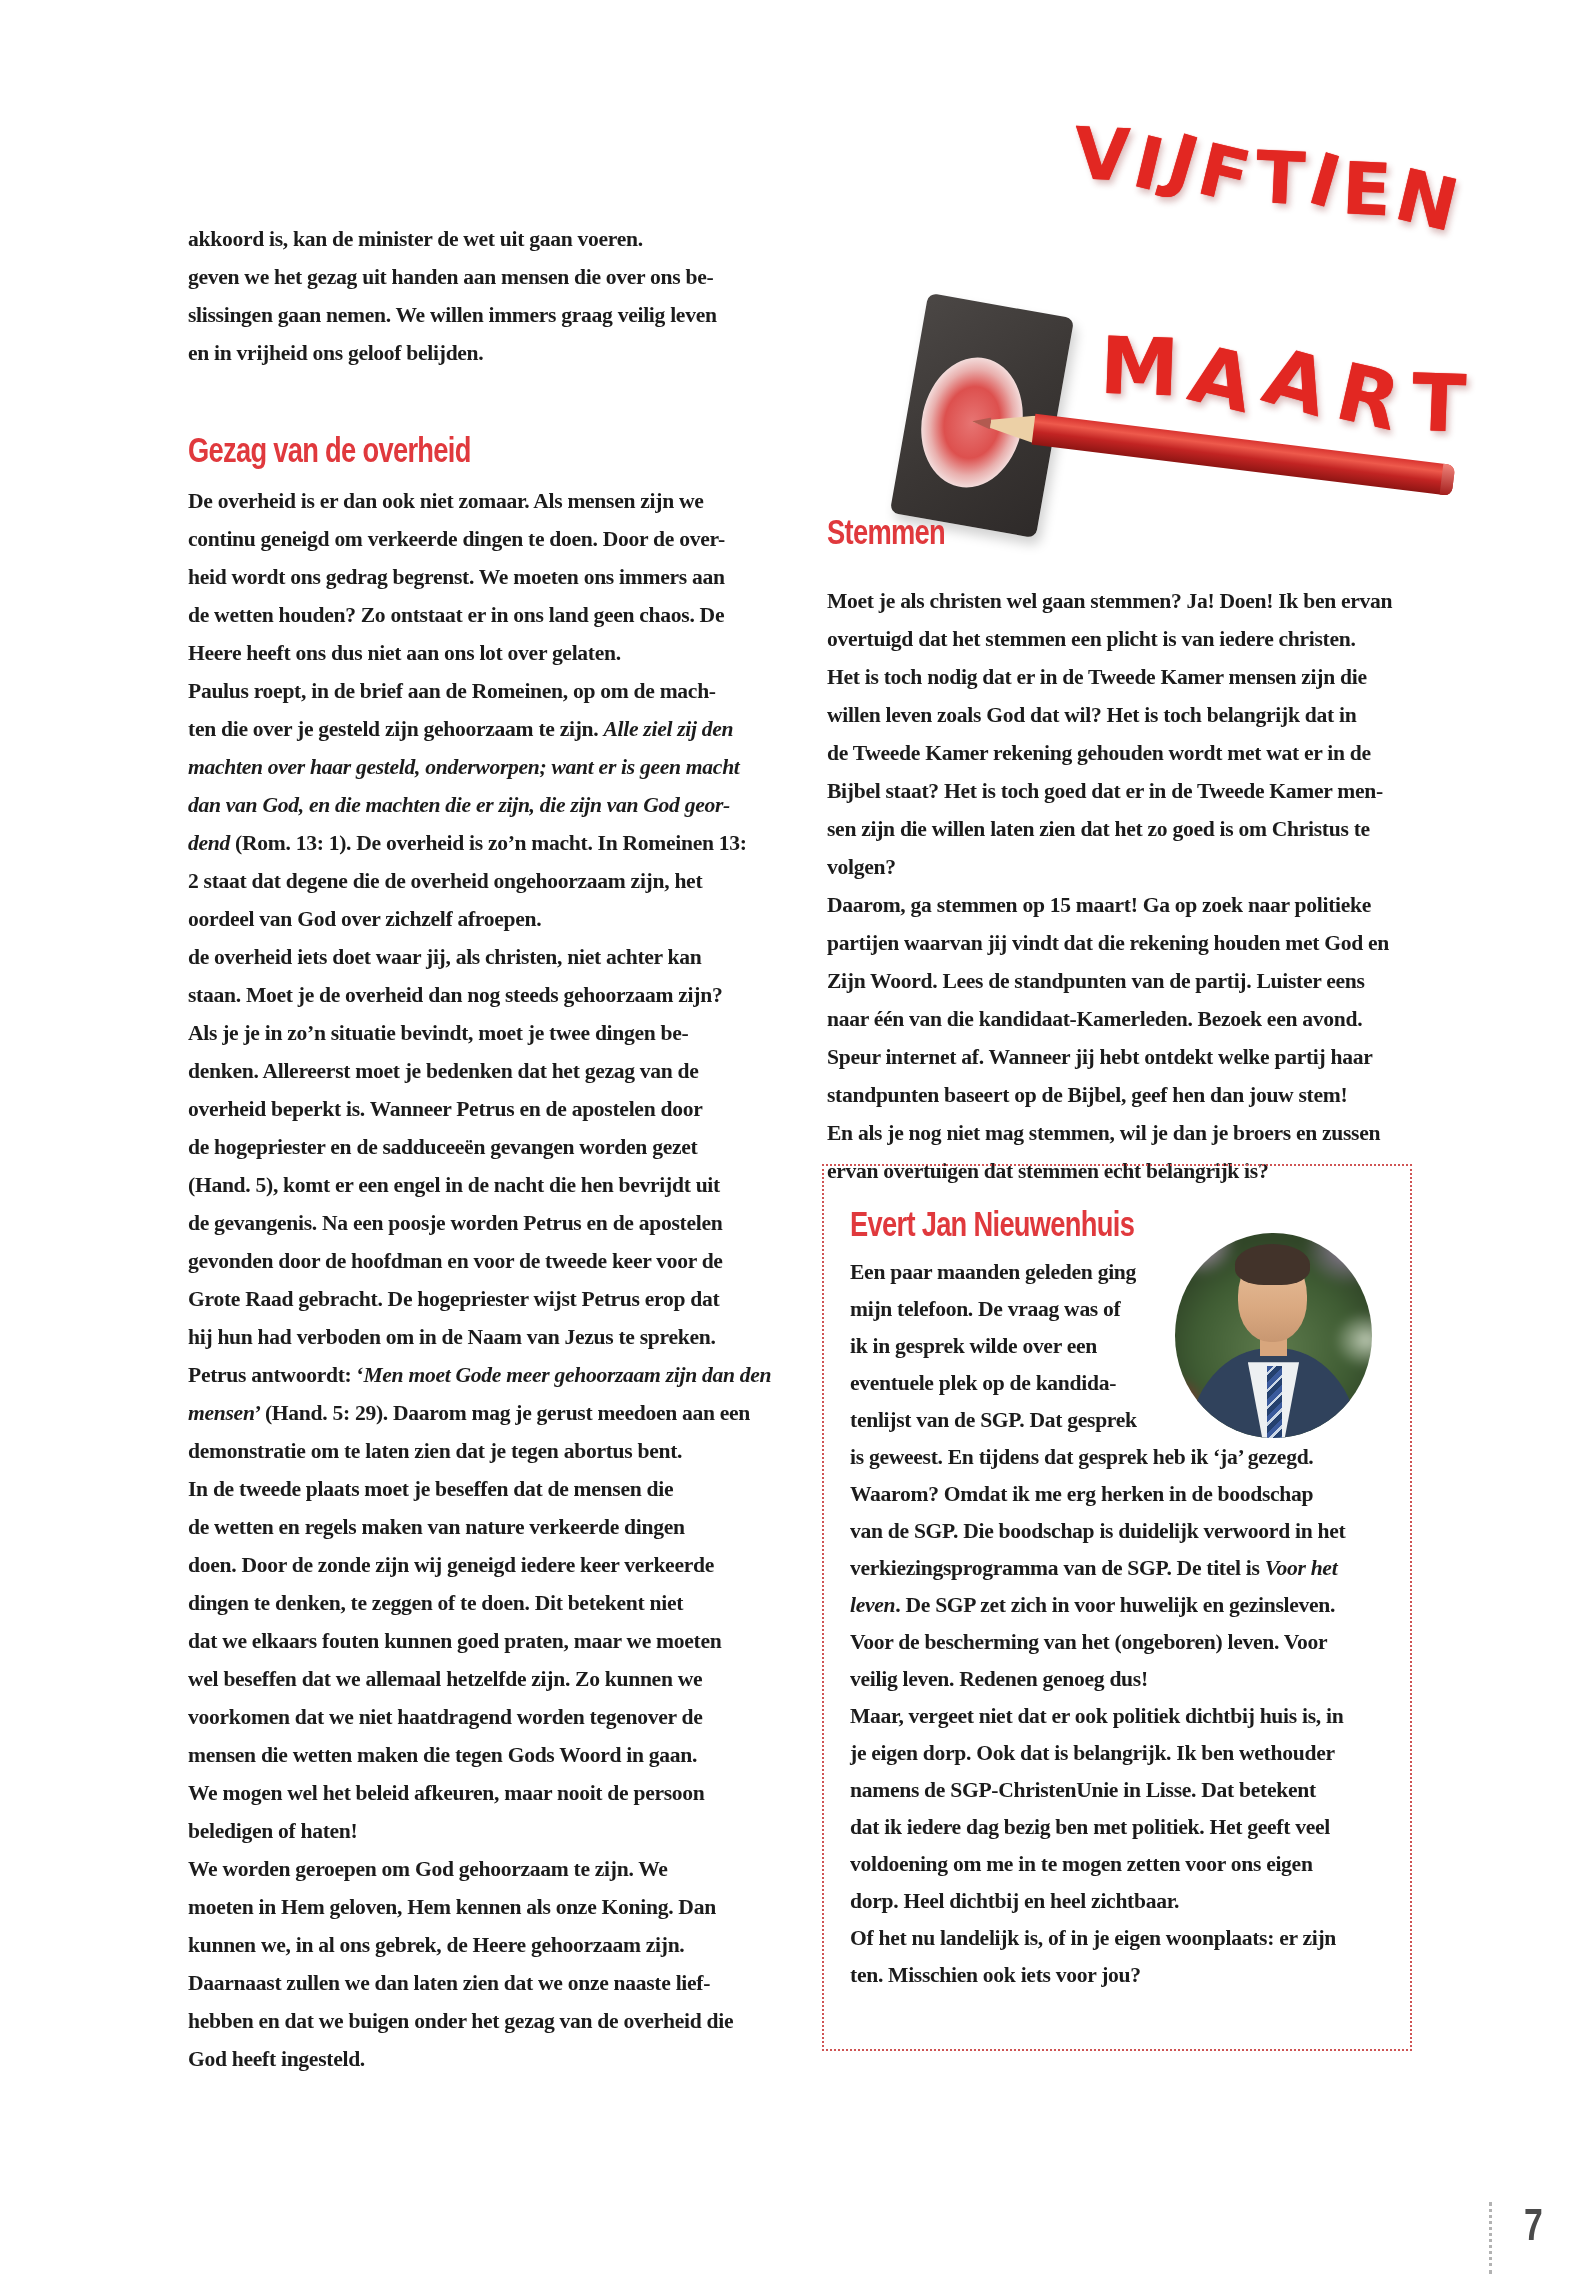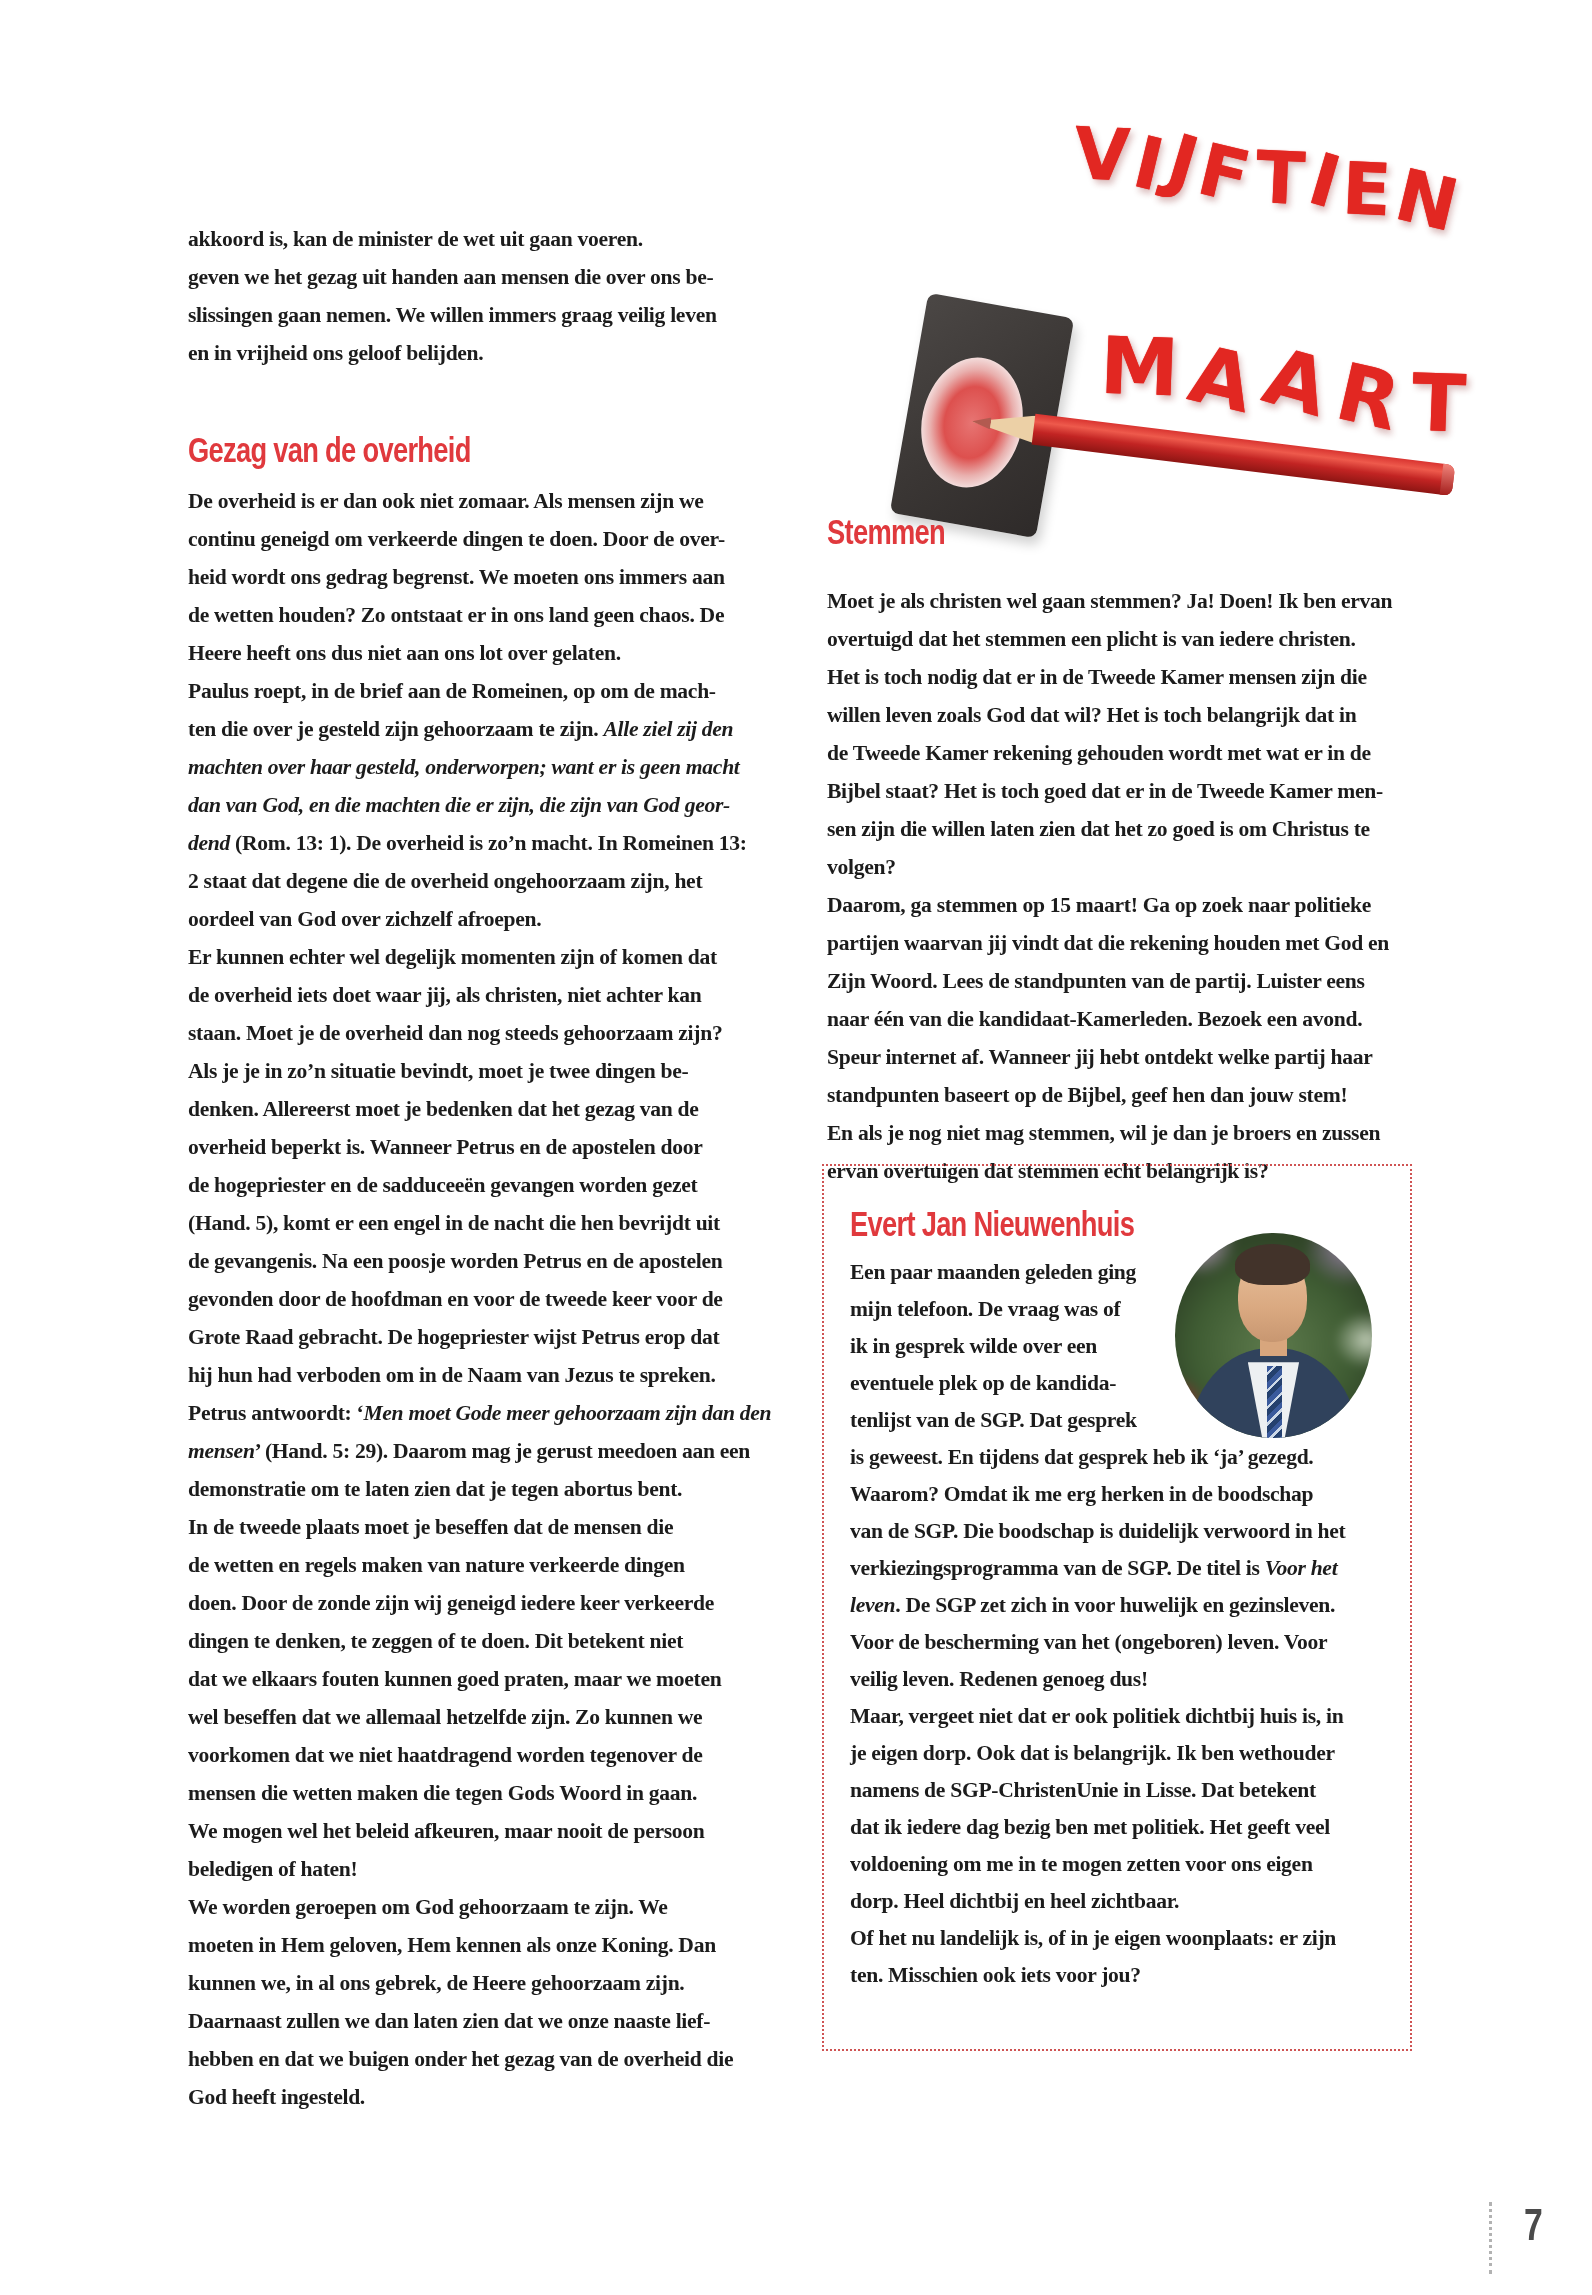--- a/index.html
+++ b/index.html
@@ -101,21 +101,20 @@
       <div class="tl"><span>heid wordt ons gedrag begrenst. We moeten ons immers aan</span></div>
       <div class="tl"><span>de wetten houden? Zo ontstaat er in ons land geen chaos. De</span></div>
       <div class="tl"><span>Heere heeft ons dus niet aan ons lot over gelaten.</span></div>
       <div class="tl"><span>Paulus roept, in de brief aan de Romeinen, op om de mach-</span></div>
       <div class="tl"><span>ten die over je gesteld zijn gehoorzaam te zijn. </span><span class="it">Alle ziel zij den</span></div>
       <div class="tl"><span class="it">machten over haar gesteld, onderworpen; want er is geen macht</span></div>
       <div class="tl"><span class="it">dan van God, en die machten die er zijn, die zijn van God geor-</span></div>
       <div class="tl"><span class="it">dend</span><span> (Rom. 13: 1). De overheid is zo’n macht. In Romeinen 13:</span></div>
       <div class="tl"><span>2 staat dat degene die de overheid ongehoorzaam zijn, het</span></div>
       <div class="tl"><span>oordeel van God over zichzelf afroepen.</span></div>
-      <div class="tl"><span>Er kunnen echter wel degelijk momenten zijn of komen dat</span></div>
       <div class="tl"><span>de overheid iets doet waar jij, als christen, niet achter kan</span></div>
       <div class="tl"><span>staan. Moet je de overheid dan nog steeds gehoorzaam zijn?</span></div>
       <div class="tl"><span>Als je je in zo’n situatie bevindt, moet je twee dingen be-</span></div>
       <div class="tl"><span>denken. Allereerst moet je  bedenken dat het gezag van de</span></div>
       <div class="tl"><span>overheid beperkt is. Wanneer Petrus en de apostelen door</span></div>
       <div class="tl"><span>de hogepriester en de sadduceeën gevangen worden gezet</span></div>
       <div class="tl"><span>(Hand. 5), komt er een engel in de nacht die hen bevrijdt uit</span></div>
       <div class="tl"><span>de gevangenis. Na een poosje worden Petrus en de apostelen</span></div>
       <div class="tl"><span>gevonden door de hoofdman en voor de tweede keer voor de</span></div>
       <div class="tl"><span>Grote Raad gebracht. De hogepriester wijst Petrus erop dat</span></div>

